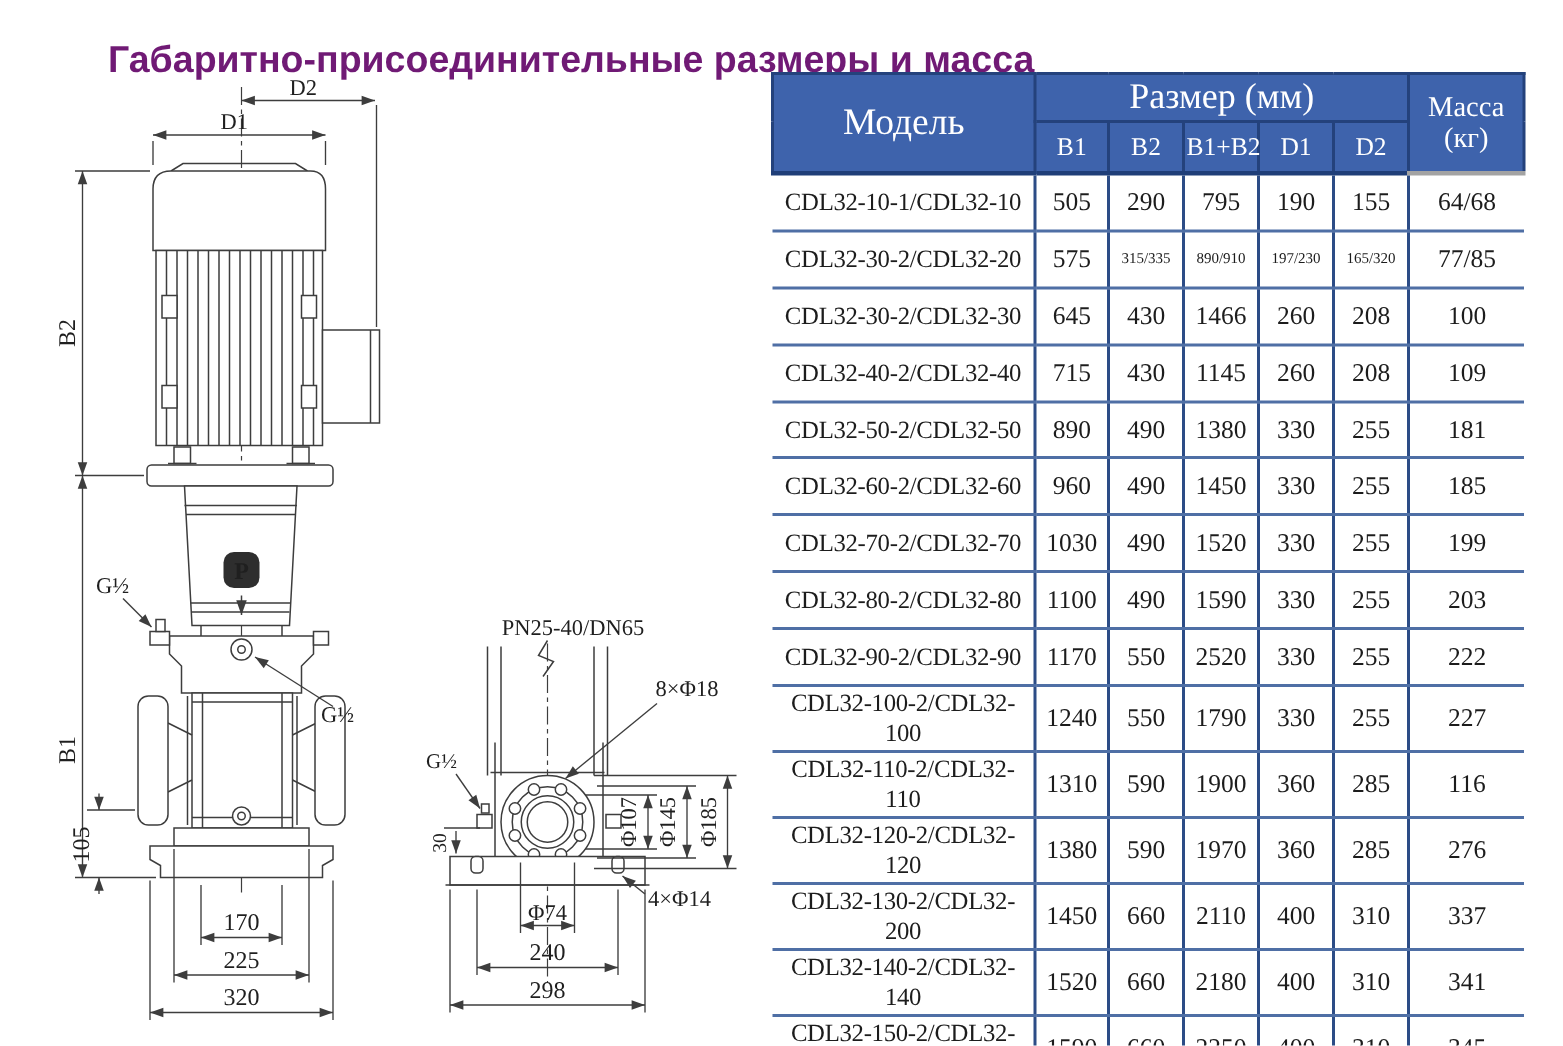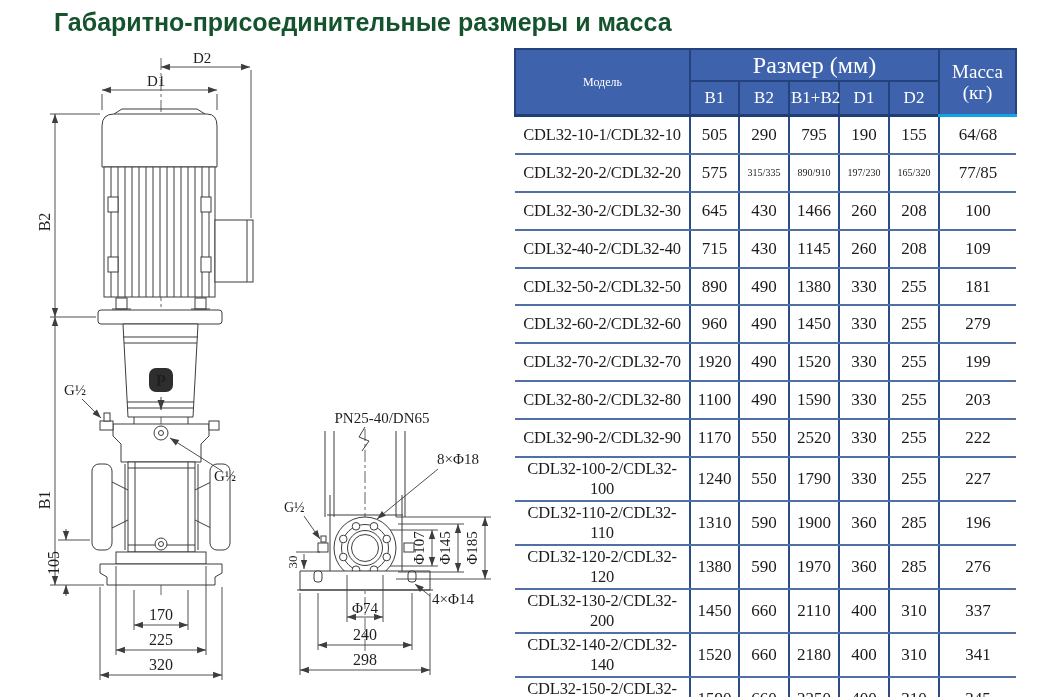--- a/index.html
+++ b/index.html
@@ -1,36 +1,36 @@
 <!DOCTYPE html>
 <html><head>
 <meta charset="utf-8">
 <style>
   html,body{margin:0;padding:0;}
   body{width:1042px;height:697px;position:relative;background:#ffffff;overflow:hidden;
        font-family:"Liberation Serif",serif;}
-  .page-title{position:absolute;left:54px;top:8px;margin:0;
-       font-family:"Liberation Sans",sans-serif;font-weight:700;font-size:25px;color:#14532d;}
+  .page-title{position:absolute;left:54px;top:8px;margin:18px;
+       font-family:"Liberation Sans",sans-serif;font-weight:700;font-size:25px;color:#701a75;}
   
   .front-svg{position:absolute;left:30px;top:52px;}
   .side-svg{position:absolute;left:270px;top:405px;}
   svg .ln{stroke:#3d3d3d;fill:none;stroke-width:1;}
   svg .fw{fill:#ffffff;stroke:#3d3d3d;stroke-width:1;}
   svg .cl{stroke:#3d3d3d;stroke-width:0.8;stroke-dasharray:12 3 3 3;fill:none;}
   svg .dm{stroke:#3d3d3d;stroke-width:0.9;fill:none;}
   svg text{font-family:"Liberation Serif",serif;fill:#1f1f1f;}
   
   .table-wrap{position:absolute;left:514px;top:48px;width:501px;}
   table{border-collapse:collapse;width:100%;table-layout:fixed;}
   thead th{background:#3E63AC;color:#ffffff;font-weight:normal;border:2px solid #24427C;}
   thead tr:first-child th{height:28px;}
   thead tr:last-child th{height:30px;border-bottom:3px solid #1F3E78;font-size:17px;}
-  th.model-h{font-size:12px;border-bottom:3px solid #1F3E78;}
+  th.model-h{font-size:25px;border-bottom:3px solid #1F3E78;}
   th.size-h{font-size:24px;}
-  th.mass-h{font-size:19px;line-height:1.12;border-bottom:3px solid #0ea5e9;}
+  th.mass-h{font-size:19px;line-height:1.12;border-bottom:3px solid #a3a3a3;}
   tbody td{height:33.9px;text-align:center;vertical-align:middle;font-size:17px;color:#1c1c1c;
        border-bottom:2px solid #4F6FA5;border-left:2px solid #2C4C86;border-right:2px solid #2C4C86;}
   tbody td:first-child{border-left:none;}
   tbody td:last-child{border-right:none;}
   tbody tr:last-child td{border-bottom:3px solid #1F3E78;}
   td.model-cell{font-size:16.5px;letter-spacing:-0.2px;}
   td.compact{font-size:10px;}
 </style>
 </head>
 <body>
@@ -229,21 +229,21 @@
         <tr>
           <td class="model-cell">CDL32-10-1/CDL32-10</td>
           <td>505</td>
           <td>290</td>
           <td>795</td>
           <td>190</td>
           <td>155</td>
           <td>64/68</td>
         </tr>
         <tr>
-          <td class="model-cell">CDL32-20-2/CDL32-20</td>
+          <td class="model-cell">CDL32-30-2/CDL32-20</td>
           <td>575</td>
           <td class="compact">315/335</td>
           <td class="compact">890/910</td>
           <td class="compact">197/230</td>
           <td class="compact">165/320</td>
           <td>77/85</td>
         </tr>
         <tr>
           <td class="model-cell">CDL32-30-2/CDL32-30</td>
           <td>645</td>
@@ -271,25 +271,25 @@
           <td>255</td>
           <td>181</td>
         </tr>
         <tr>
           <td class="model-cell">CDL32-60-2/CDL32-60</td>
           <td>960</td>
           <td>490</td>
           <td>1450</td>
           <td>330</td>
           <td>255</td>
-          <td>279</td>
+          <td>185</td>
         </tr>
         <tr>
           <td class="model-cell">CDL32-70-2/CDL32-70</td>
-          <td>1920</td>
+          <td>1030</td>
           <td>490</td>
           <td>1520</td>
           <td>330</td>
           <td>255</td>
           <td>199</td>
         </tr>
         <tr>
           <td class="model-cell">CDL32-80-2/CDL32-80</td>
           <td>1100</td>
           <td>490</td>
@@ -316,21 +316,21 @@
           <td>255</td>
           <td>227</td>
         </tr>
         <tr>
           <td class="model-cell">CDL32-110-2/CDL32-110</td>
           <td>1310</td>
           <td>590</td>
           <td>1900</td>
           <td>360</td>
           <td>285</td>
-          <td>196</td>
+          <td>116</td>
         </tr>
         <tr>
           <td class="model-cell">CDL32-120-2/CDL32-120</td>
           <td>1380</td>
           <td>590</td>
           <td>1970</td>
           <td>360</td>
           <td>285</td>
           <td>276</td>
         </tr>

